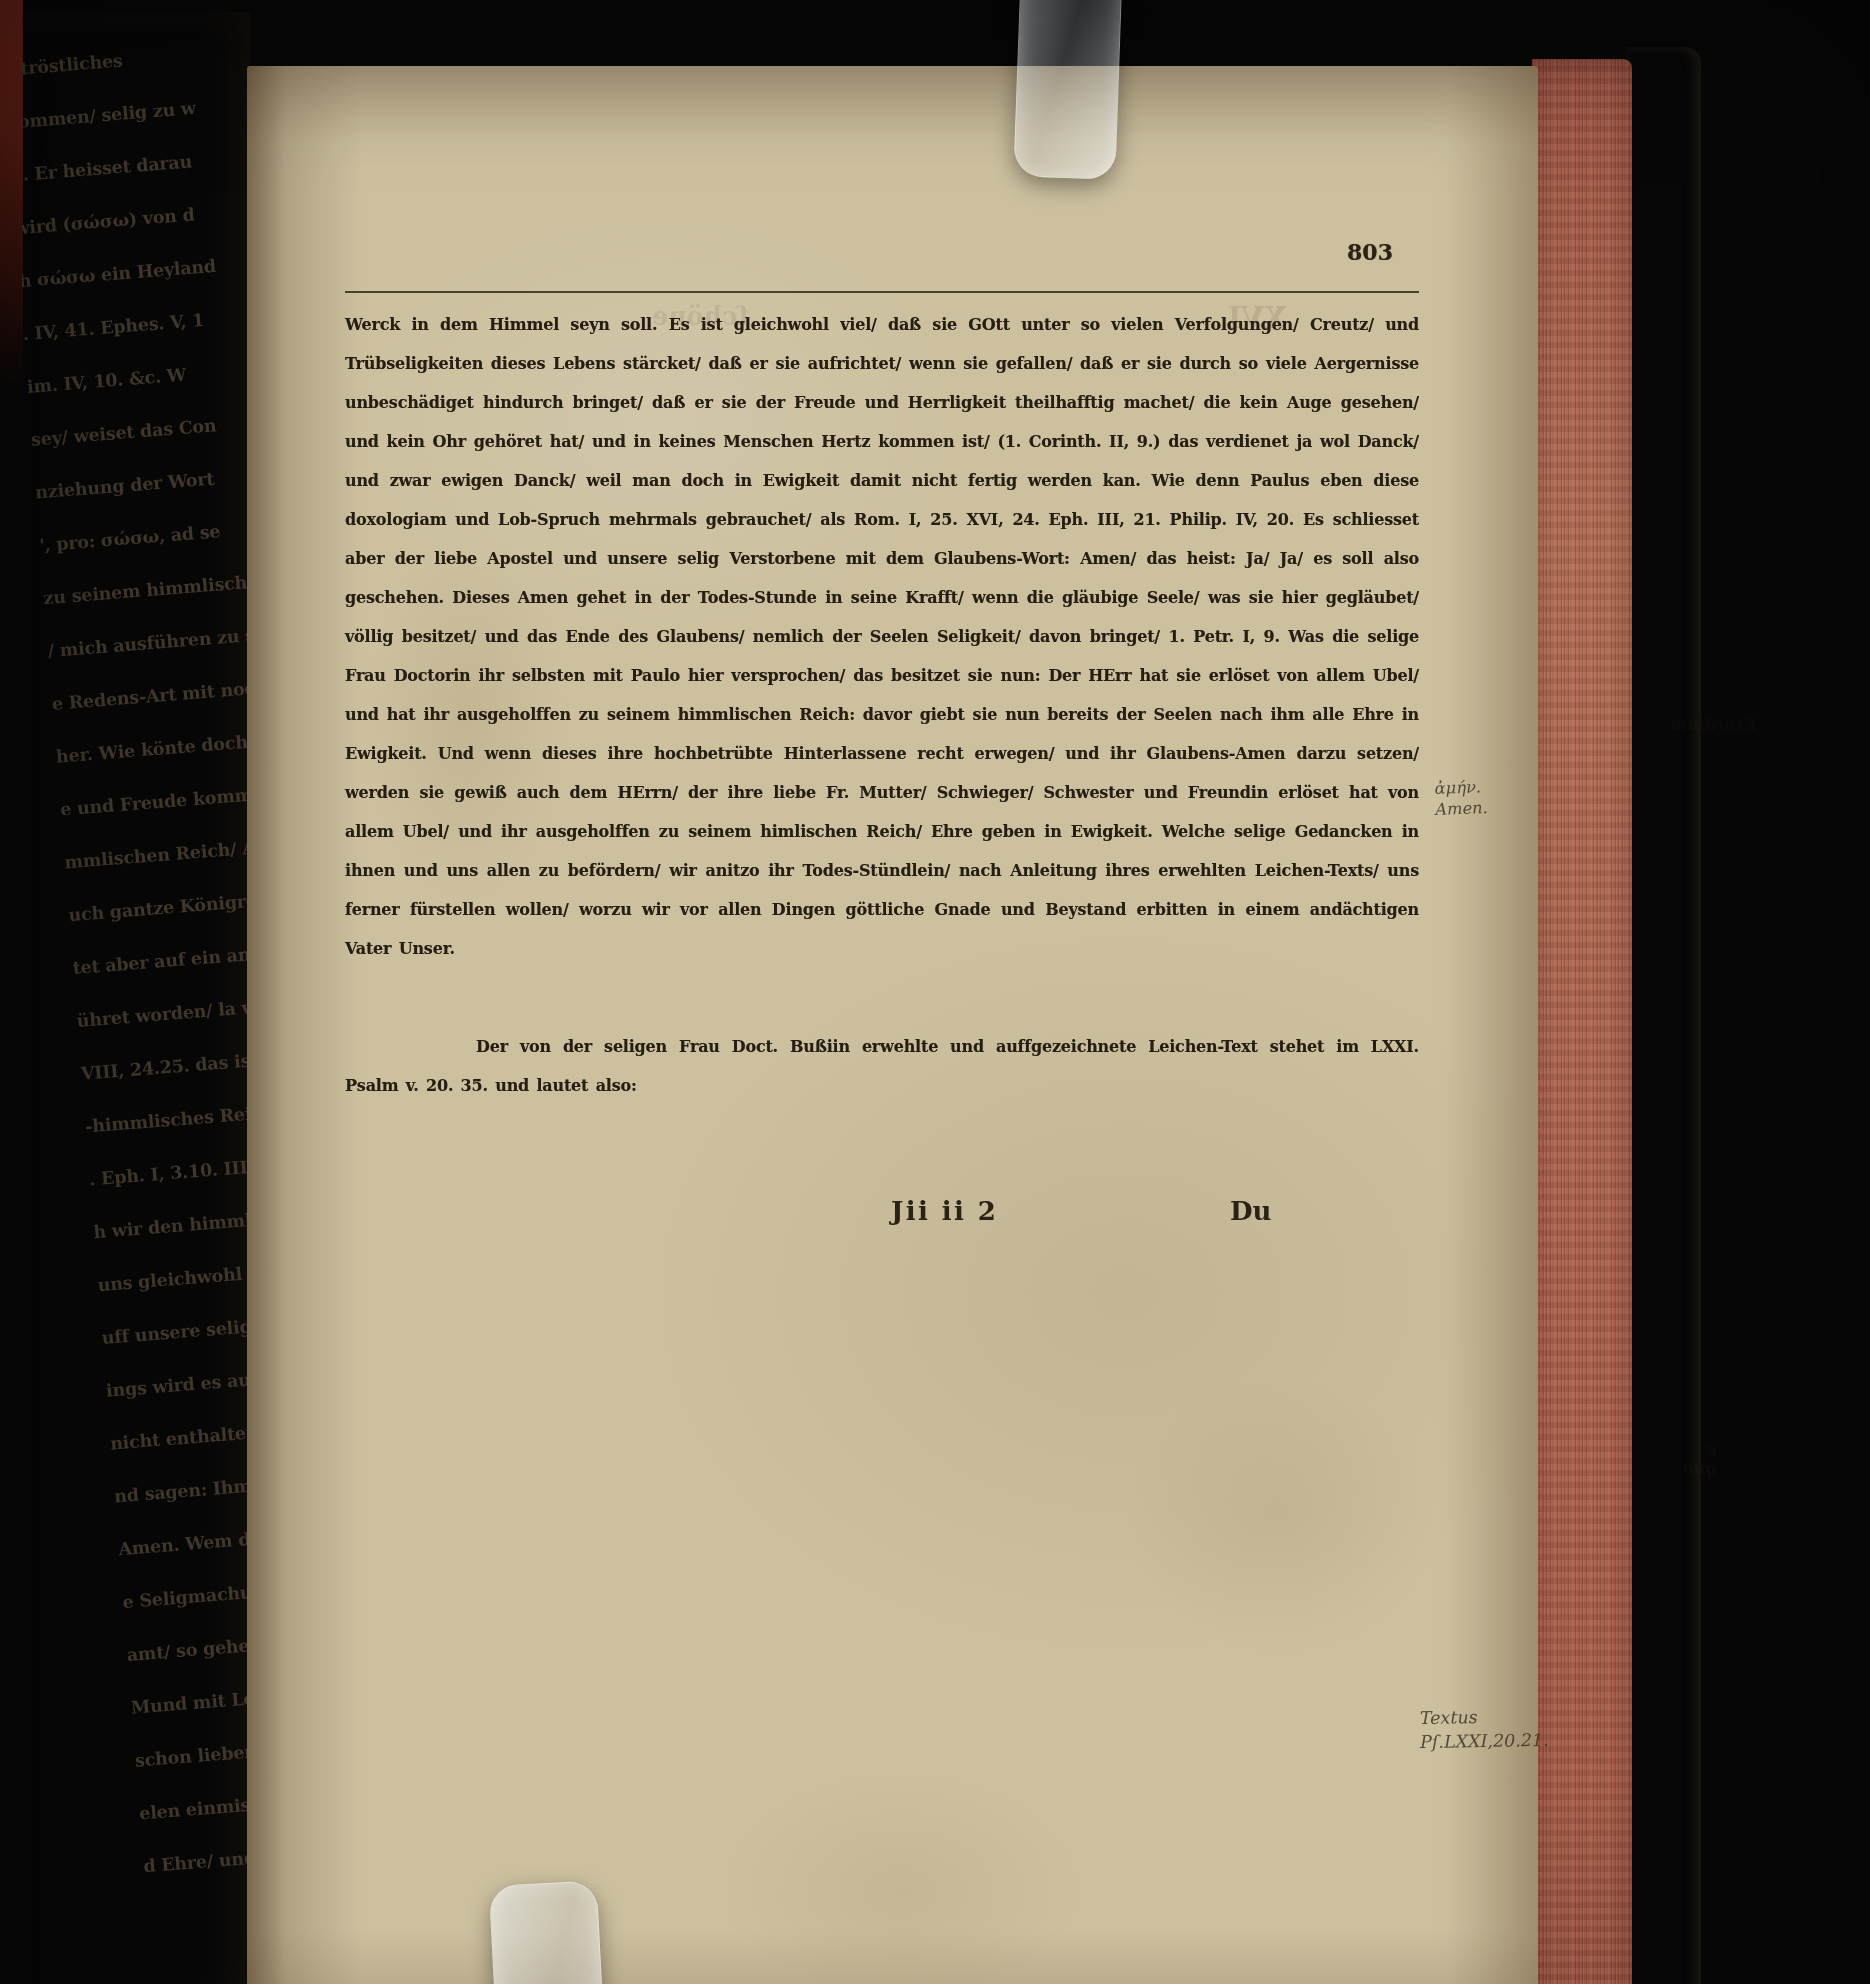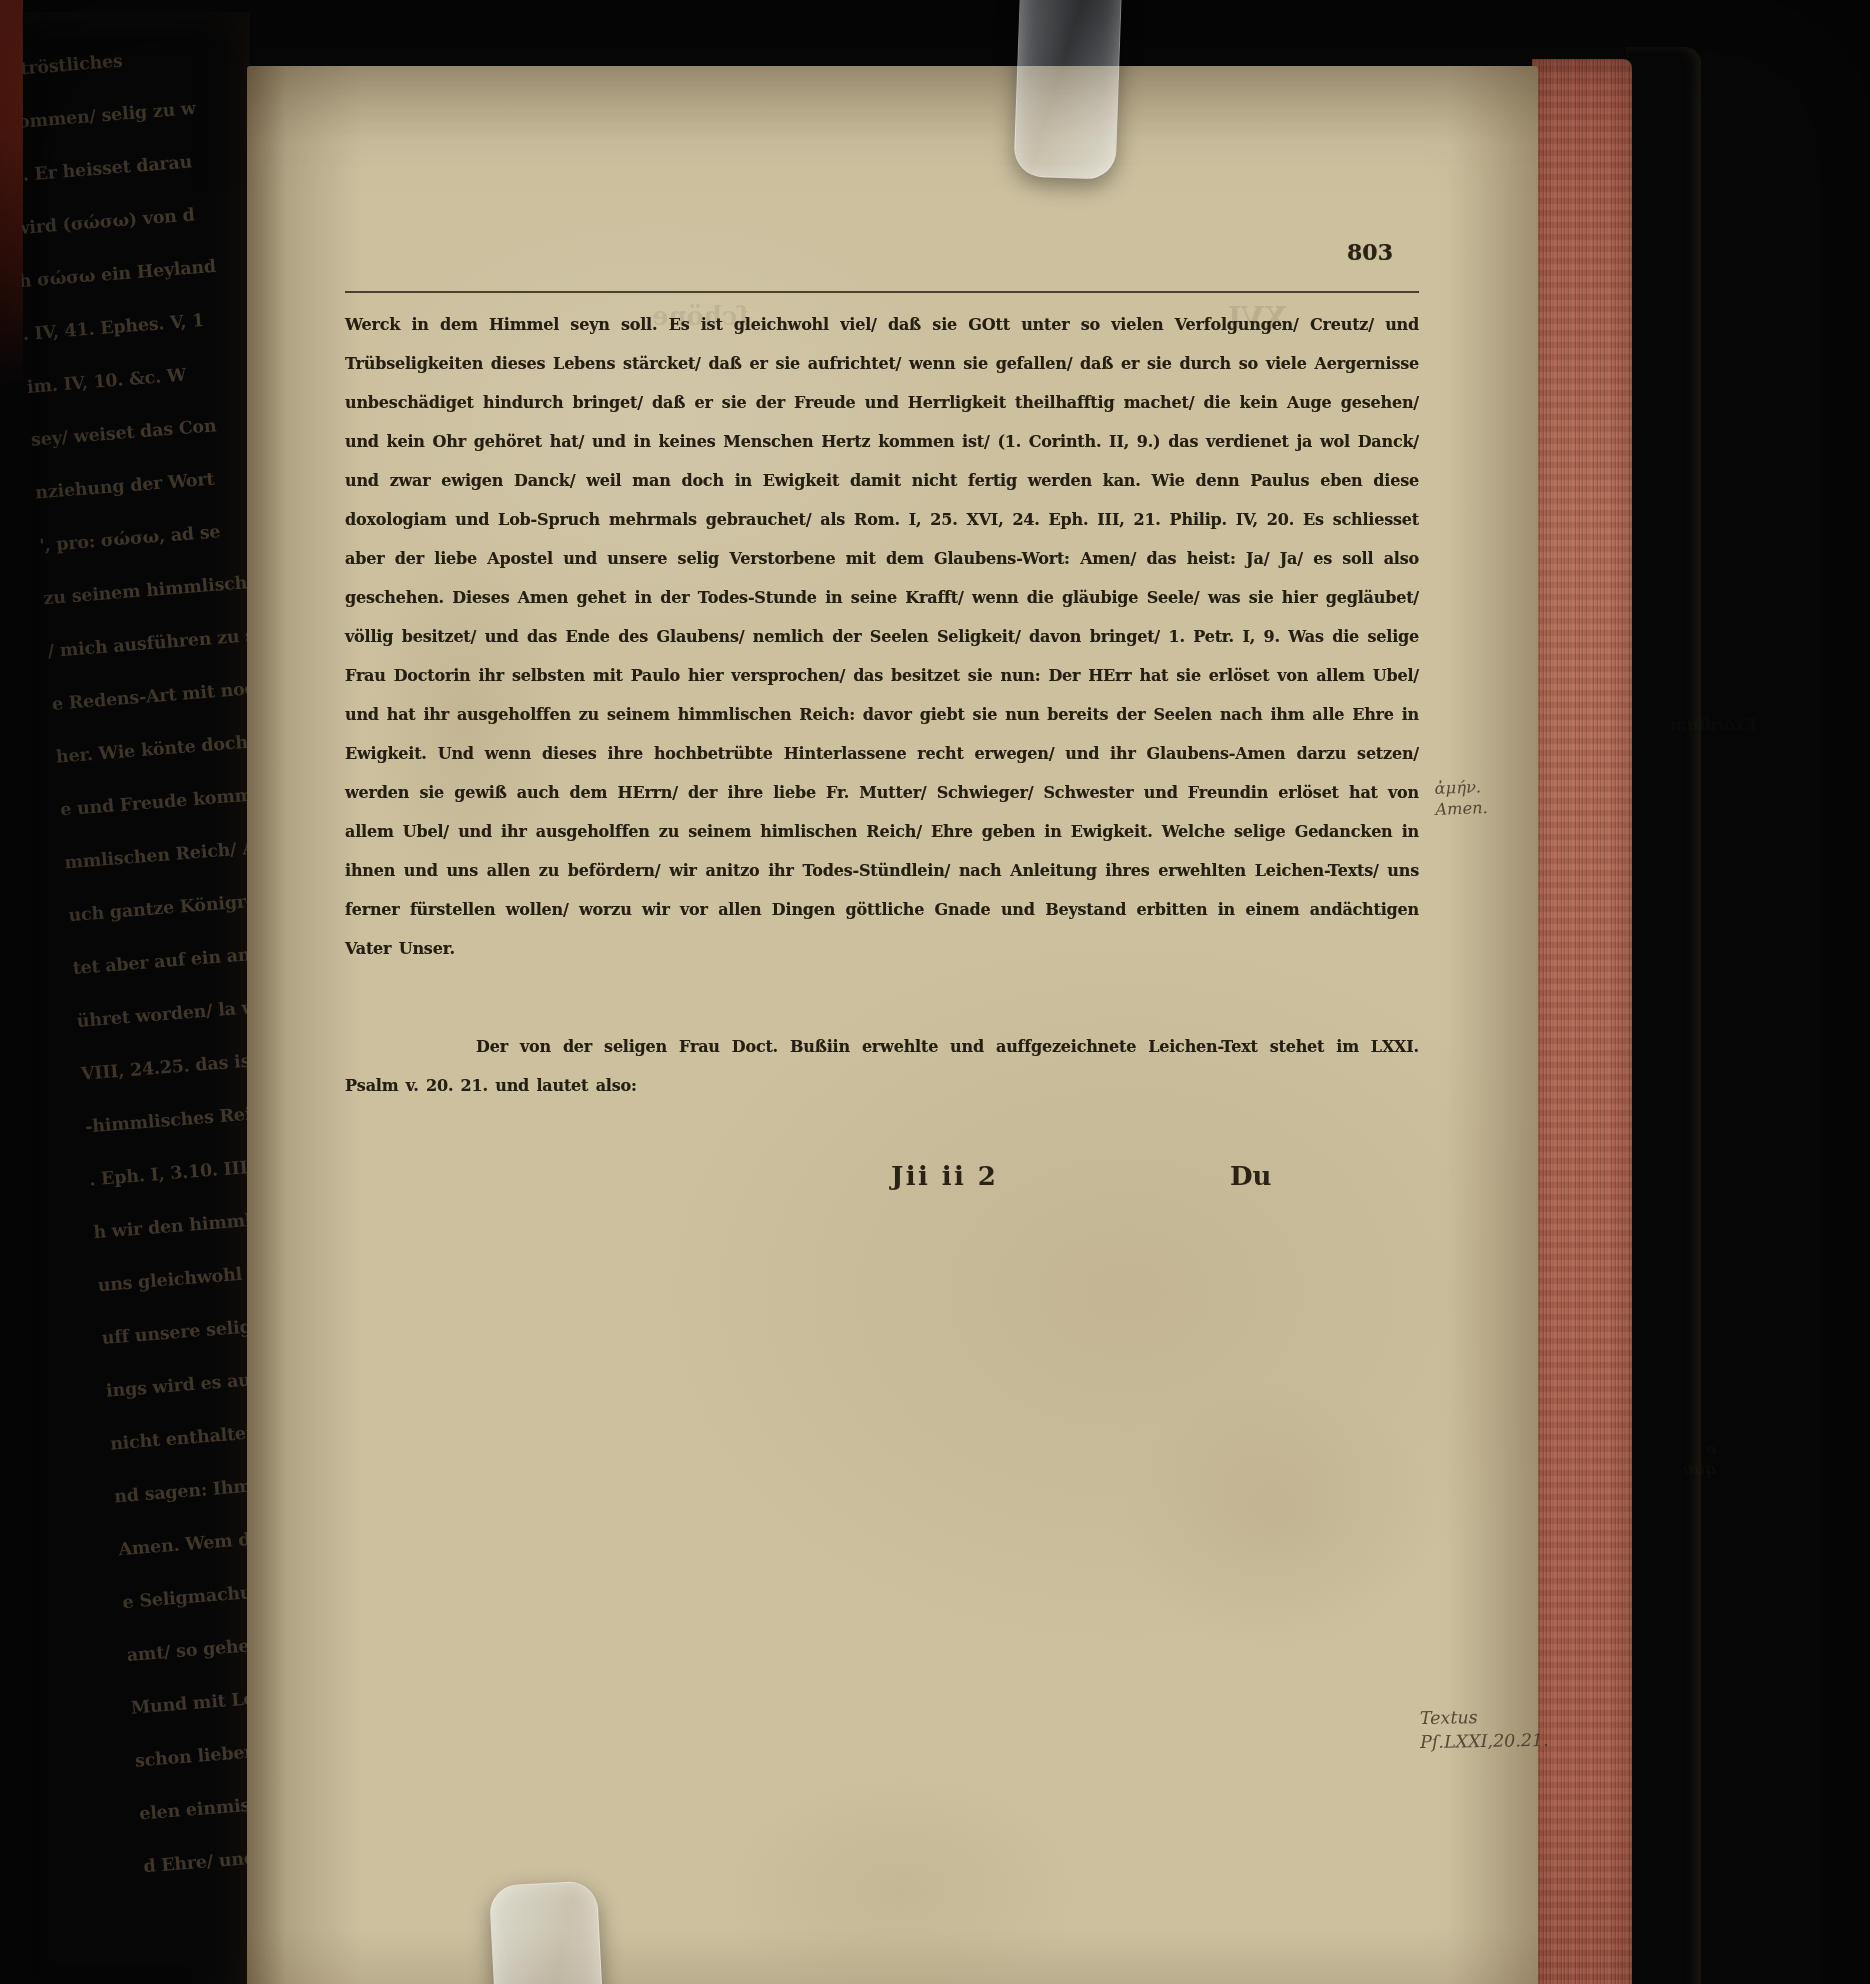--- a/index.html
+++ b/index.html
@@ -72,21 +72,21 @@
     position:absolute;right:26px;top:-2.4px;font-size:22px;font-weight:700;color:#2a2214;
     text-shadow:0 0 0.8px rgba(40,30,15,.5);
   }
   .hdr-rule{margin-top:6.4px;border-top:2px solid rgba(45,33,17,.8);height:0;}
   .body-text{
     margin-top:12px;font-size:16px;line-height:39px;text-align:justify;
     font-weight:700;letter-spacing:-0.2px;word-spacing:2px;
     color:#251e12;text-shadow:0 0 0.6px rgba(45,33,17,.45);
   }
   .body-text.p2{margin-top:59px;text-indent:131px;}
-  .sig-row{position:relative;height:40px;margin-top:56px;font-size:26px;font-weight:700;color:#2a2214;}
+  .sig-row{position:relative;height:40px;margin-top:91px;font-size:26px;font-weight:700;color:#2a2214;}
   .sig-row .sig{position:absolute;left:546px;letter-spacing:2.4px;}
   .sig-row .catch{position:absolute;left:885px;}
   
   .mnote{
     position:absolute;font-size:16.3px;line-height:21.4px;font-style:italic;
     color:rgba(58,48,32,.82);transform:rotate(-2deg);white-space:nowrap;
   }
   .mnote.amen{left:1188px;top:711px;}
   .mnote.textus{left:1173px;top:1639px;transform:rotate(-1deg);font-size:17.5px;line-height:24px;}
   .mnote span{display:block;}
@@ -173,21 +173,21 @@
     <div class="ghost g1">Exordium</div>
     <div class="ghost g2">e quo</div>
 
     <div class="text-col">
       <div class="hdr">
         <span class="pgnum">803</span>
       </div>
       <div class="hdr-rule"></div>
 
       <div class="body-text p1">Werck in dem Himmel seyn soll.  Es ist gleichwohl viel/ daß sie GOtt unter so vielen Verfolgungen/ Creutz/ und Trübseligkeiten dieses Lebens stärcket/ daß er sie aufrichtet/ wenn sie gefallen/ daß er sie durch so viele Aergernisse unbeschädiget hindurch bringet/ daß er sie der Freude und Herrligkeit theilhafftig machet/ die kein Auge gesehen/ und kein Ohr gehöret hat/ und in keines Menschen Hertz kommen ist/ (1. Corinth. II, 9.) das verdienet ja wol Danck/ und zwar ewigen Danck/ weil man doch in Ewigkeit damit nicht fertig werden kan.  Wie denn Paulus eben diese doxologiam und Lob-Spruch mehrmals gebrauchet/ als Rom. I, 25. XVI, 24. Eph. III, 21. Philip. IV, 20.  Es schliesset aber der liebe Apostel und unsere selig Verstorbene mit dem Glaubens-Wort: Amen/ das heist: Ja/ Ja/ es soll also geschehen.  Dieses Amen gehet in der Todes-Stunde in seine Krafft/ wenn die gläubige Seele/ was sie hier gegläubet/ völlig besitzet/ und das Ende des Glaubens/ nemlich der Seelen Seligkeit/ davon bringet/ 1. Petr. I, 9.  Was die selige Frau Doctorin ihr selbsten mit Paulo hier versprochen/ das besitzet sie nun:  Der HErr hat sie erlöset von allem Ubel/ und hat ihr ausgeholffen zu seinem himmlischen Reich: davor giebt sie nun bereits der Seelen nach ihm alle Ehre in Ewigkeit.  Und wenn dieses ihre hochbetrübte Hinterlassene recht erwegen/ und ihr Glaubens-Amen darzu setzen/ werden sie gewiß auch dem HErrn/ der ihre liebe Fr. Mutter/ Schwieger/ Schwester und Freundin erlöset hat von allem Ubel/ und ihr ausgeholffen zu seinem himlischen Reich/ Ehre geben in Ewigkeit.  Welche selige Gedancken in ihnen und uns allen zu befördern/ wir anitzo ihr Todes-Stündlein/ nach Anleitung ihres erwehlten Leichen-Texts/ uns ferner fürstellen wollen/ worzu wir vor allen Dingen göttliche Gnade und Beystand erbitten in einem andächtigen Vater Unser.</div>
-      <div class="body-text p2">Der von der seligen Frau Doct. Bußiin erwehlte und auffgezeichnete Leichen-Text stehet im LXXI. Psalm v. 20. 21. und lautet also:</div>
+      <div class="body-text p2">Der von der seligen Frau Doct. Bußiin erwehlte und auffgezeichnete Leichen-Text stehet im LXXI. Psalm v. 20. 35. und lautet also:</div>
 
       <div class="sig-row">
         <span class="sig">Jii ii 2</span>
         <span class="catch">Du</span>
       </div>
     </div>
 
     <div class="mnote amen">
       <span>ἀμήν.</span>
       <span>Amen.</span>

